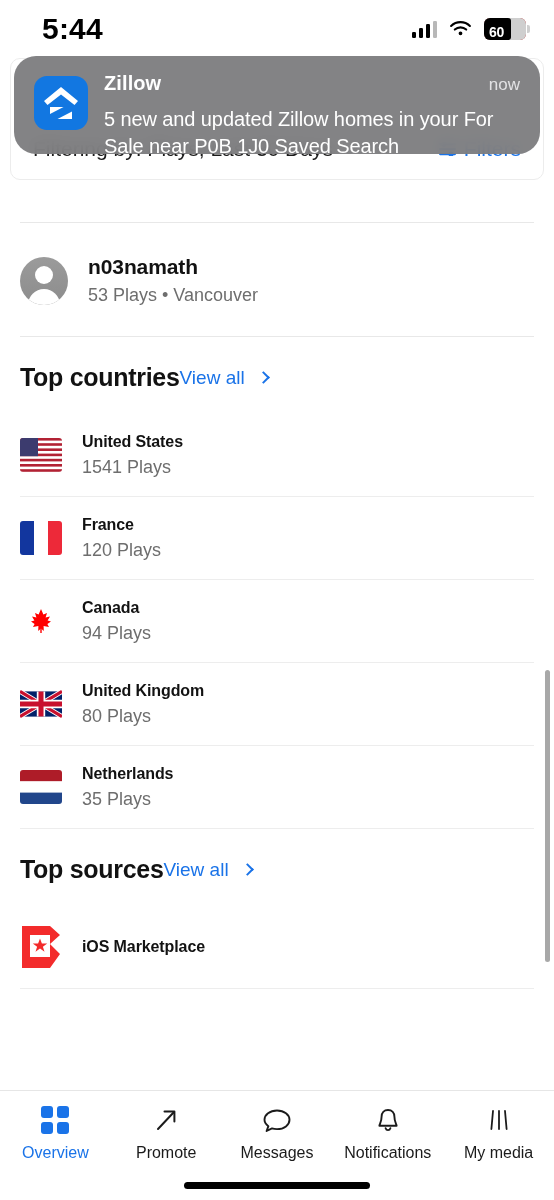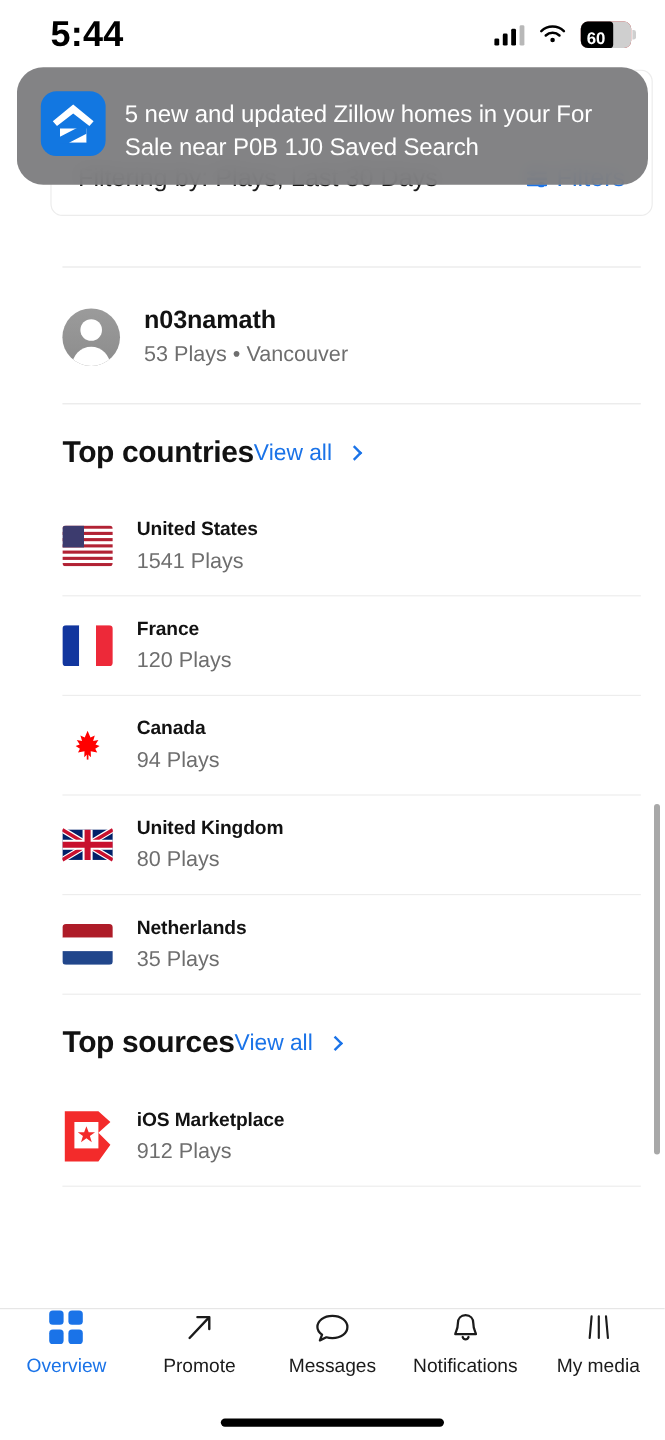--- a/index.html
+++ b/index.html
@@ -41,21 +41,21 @@
   .batt-num{
     position:relative; z-index:2; color:#fff; font-size:14px; font-weight:700;
     padding-left:5px; letter-spacing:-.2px;
   }
   .batt-cap{
     position:absolute; right:-4px; top:7px; width:3px; height:8px;
     background:#cfcfcf; border-radius:0 2px 2px 0;
   }
 
   
-  .content{ position:absolute; top:58px; left:0; width:554px; height:1032px; overflow:hidden;padding-left:32px; }
+  .content{ position:absolute; top:58px; left:0; width:554px; height:1032px; overflow:hidden; }
 
   .filter-card{
     margin:0 10px; height:122px; background:#fff;
     border:1px solid #ececec; border-radius:10px;
     display:flex; align-items:flex-end; justify-content:space-between;
     padding:0 22px 18px 22px;
   }
   .filter-text{ font-size:21px; color:#1b1b1b; }
   .filter-right{ display:flex; align-items:center; gap:8px; color:#1a73e8; font-size:21px; font-weight:500; }
   .filter-ico{ width:17px; height:14px; display:block; }
@@ -124,21 +124,21 @@
   .banner-app{ font-size:20px; font-weight:700; color:#ffffff; letter-spacing:.1px; }
   .banner-time{ font-size:17px; color:#e2e2e4; }
   .banner-msg{
     font-size:20px; color:#ffffff; line-height:1.35; margin-top:11px; letter-spacing:-.1px;
   }
 
   
   .tabbar{
     position:absolute; bottom:0; left:0; width:554px; height:110px;
     background:#fff; border-top:1px solid #e6e6e6;
-    display:flex; align-items:flex-start; 
+    display:flex; align-items:flex-start; padding-top:14px;
   }
   .tab{ flex:1; display:flex; flex-direction:column; align-items:center; gap:9px; }
   .tab-ico{ height:30px; display:flex; align-items:center; justify-content:center; }
   .tab-label{ font-size:16px; color:#1b1b1b; }
   .tab.active .tab-label{ color:#1a73e8; }
   .grid-ico{ display:grid; grid-template-columns:12px 12px; grid-template-rows:12px 12px; gap:4px; }
   .grid-ico span{ background:#1a73e8; border-radius:3px; display:block; }
   .home-ind{
     position:absolute; bottom:11px; left:50%; transform:translateX(-50%);
     width:186px; height:7px; background:#000; border-radius:4px;
@@ -293,37 +293,40 @@
   </div>
 
   <div class="list-row">
     <svg class="src-icon" viewBox="0 0 42 46">
       <path d="M2 2 H30 L40 11 L30 20 L40 30 L30 44 H2 Z" fill="#f32b2b"></path>
       <rect x="10" y="11" width="20" height="22" fill="#fff"></rect>
       <path d="M20 14.5 L21.9 19.5 L27.2 19.5 L22.9 22.7 L24.5 27.8 L20 24.6 L15.5 27.8 L17.1 22.7 L12.8 19.5 L18.1 19.5 Z" fill="#f32b2b"></path>
     </svg>
     <span>
       <div class="row-name">iOS Marketplace</div>
-      <div class="row-sub">912 Plays</div>
     </span>
   </div>
   <div class="row-sep"></div>
 
   <div class="scrollbar"></div>
 </div>
 
 <div class="banner">
   <span class="banner-ico">
     <svg width="54" height="54" viewBox="0 0 54 54">
       <path d="M27 11 L44 25 L40.5 29 L27 18.5 L13.5 29 L10 25 Z" fill="#fff"></path>
       <path d="M16 31 L38 31 L38 36 L25 36 L38 36 L38 43 L16 43 L16 38 L29 38 L16 38 Z" fill="#fff"></path>
       <path d="M16 30.5 L38 30.5 L38 35.5 L23.5 43 L38 43 L38 43.5 L16 43.5 L16 38 L30.5 30.5 Z" fill="#1277e1"></path>
     </svg>
   </span>
   <span class="banner-body">
+    <span class="banner-top">
+      <span class="banner-app">Zillow</span>
+      <span class="banner-time">now</span>
+    </span>
     <div class="banner-msg">5 new and updated Zillow homes in your For Sale near P0B 1J0 Saved Search</div>
   </span>
 </div>
 
 <div class="tabbar">
 
   <div class="tab active">
     <span class="tab-ico">
       <span class="grid-ico">
           <span></span>

